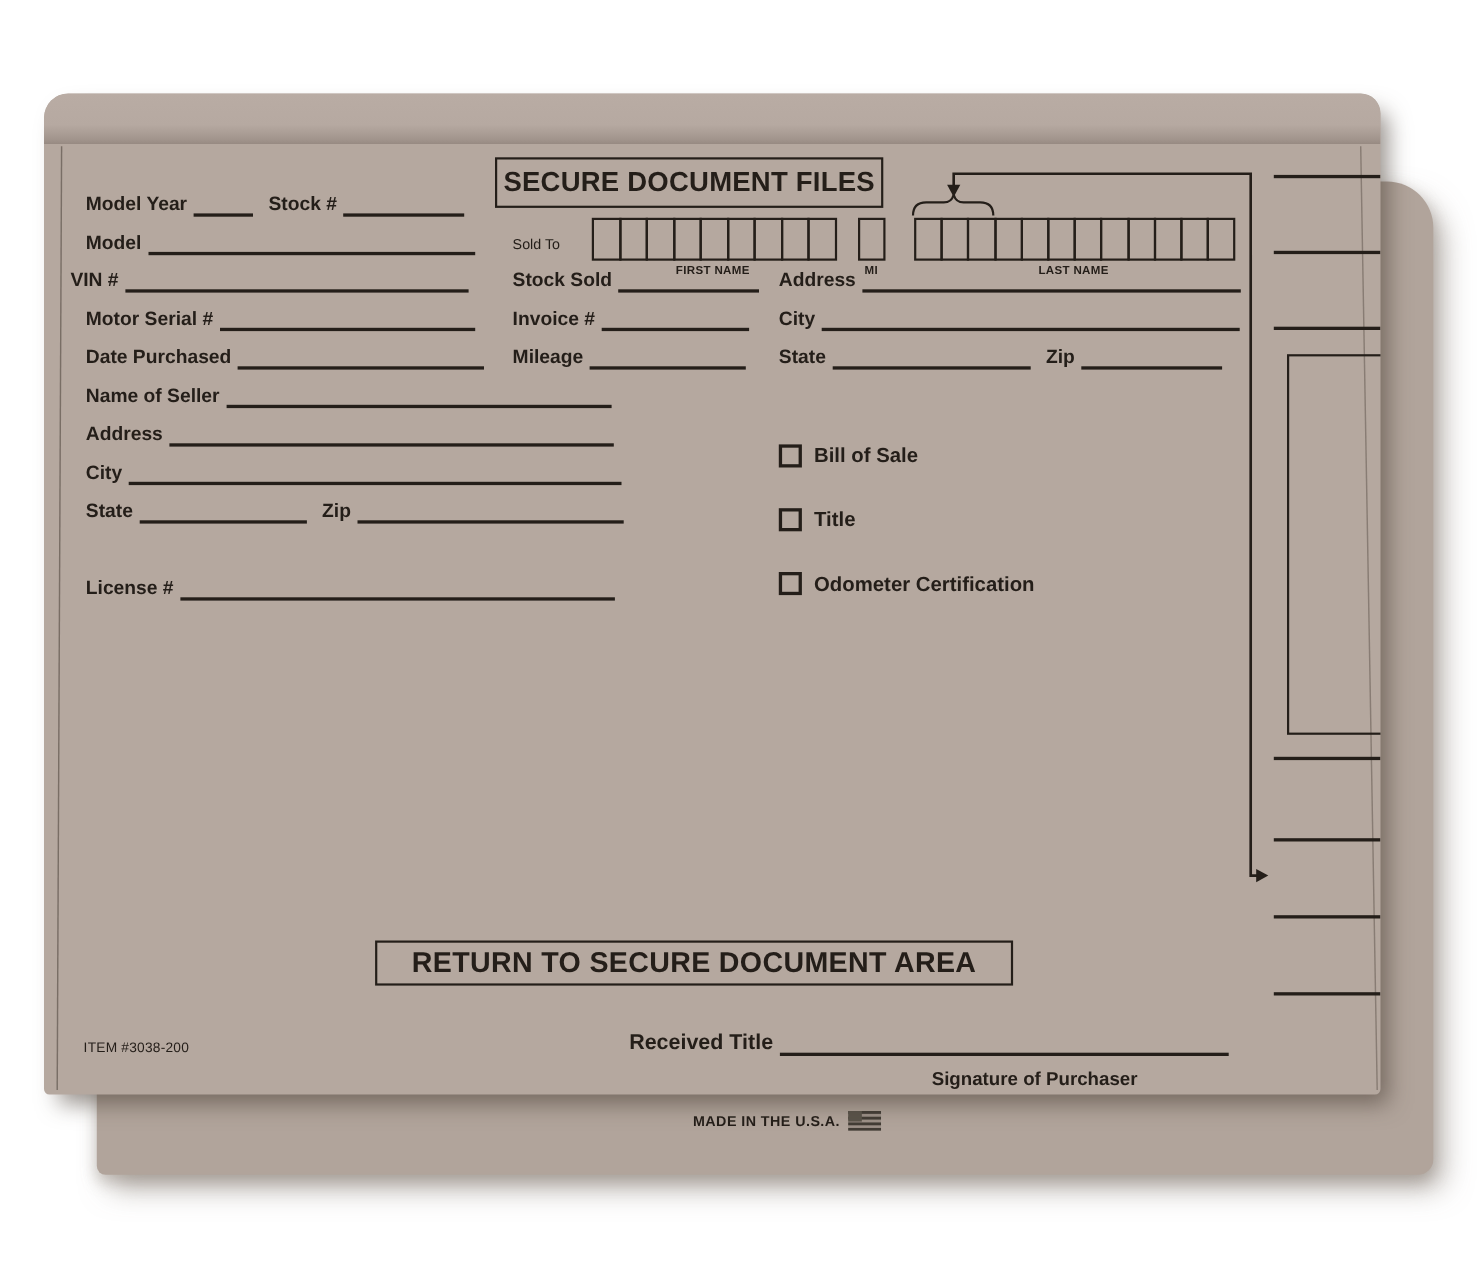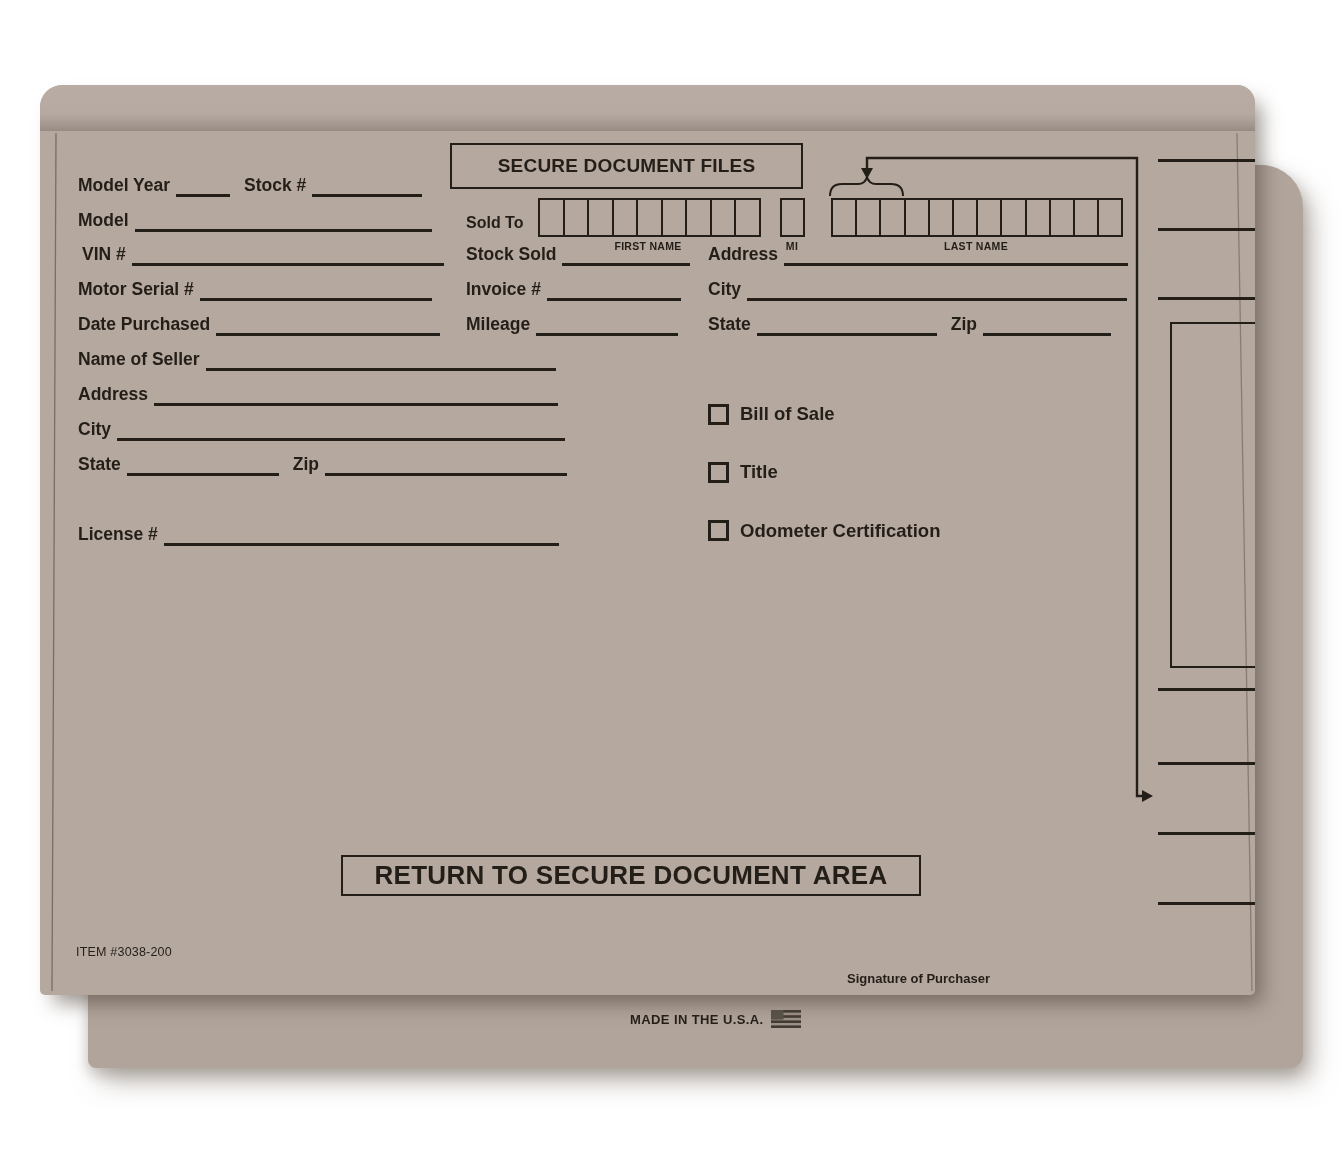--- a/index.html
+++ b/index.html
@@ -33,42 +33,42 @@
 
   .creases{position:absolute;inset:0;pointer-events:none;}
 
   
   .frow{position:absolute;height:23px;white-space:nowrap;font-weight:bold;font-size:17.5px;line-height:23px;}
   .lbl{display:inline-block;vertical-align:bottom;line-height:23px;}
   .fl{display:inline-block;vertical-align:bottom;height:20px;border-bottom:3px solid var(--ink);margin-left:6px;}
   .ml{margin-left:14px;}
 
   .hdr-box{position:absolute;left:410px;top:58px;width:353px;height:46px;border:2.5px solid var(--ink);
-    display:flex;align-items:center;justify-content:center;font-weight:bold;font-size:19px;letter-spacing:.2px;}
-
-  .soldto-label{position:absolute;left:426px;top:129px;font-weight:bold;font-size:16px;}
+    display:flex;align-items:center;justify-content:center;font-weight:bold;font-size:25px;letter-spacing:.2px;}
+
+  .soldto-label{position:absolute;left:426px;top:129px;font-weight:normal;font-size:13px;}
   .boxgrid{position:absolute;top:113px;display:flex;}
   .cell{height:39px;border:2px solid var(--ink);margin-left:-2px;background:transparent;}
   .cell:first-child{margin-left:0;}
   .cap{position:absolute;top:155px;transform:translateX(-50%);font-weight:bold;font-size:10.5px;letter-spacing:.3px;}
 
   .chk{position:absolute;width:21px;height:21px;border:3px solid var(--ink);}
   .chklbl{position:absolute;font-weight:bold;font-size:18.5px;line-height:23px;}
 
   
   .rline{position:absolute;left:1118px;width:97px;height:0;border-top:3px solid var(--ink);}
   .rbox{position:absolute;left:1130px;top:237px;width:100px;height:346px;border:2.5px solid var(--ink);}
 
   .return-box{position:absolute;left:301px;top:770px;width:580px;height:41px;border:2.5px solid var(--ink);
     display:flex;align-items:center;justify-content:center;font-weight:bold;font-size:26px;letter-spacing:.3px;}
 
   .received-row{position:absolute;left:532px;top:847px;height:28px;white-space:nowrap;
     font-weight:bold;font-size:19.5px;line-height:28px;}
   .received-row .fl{height:25px;}
-  .sig-caption{position:absolute;left:807px;top:886px;font-weight:bold;font-size:13px;}
+  .sig-caption{position:absolute;left:807px;top:886px;font-weight:bold;font-size:17px;}
   .item-no{position:absolute;left:36px;top:860px;font-size:12.5px;font-weight:normal;letter-spacing:.2px;}
 </style>
 </head>
 <body>
 
 <div class="scene">
 
   <div class="back-env">
     <div class="made-row">
       <span class="made-label">MADE IN THE U.S.A.</span>
@@ -98,21 +98,21 @@
     <div class="hdr-box">
       <span>SECURE DOCUMENT FILES</span>
     </div>
 
     <div class="frow" style="left:38px;top:89px">
       <span class="lbl">Model Year</span><span class="fl" style="width:54px"></span><span class="lbl ml">Stock #</span><span class="fl" style="width:110px"></span>
     </div>
     <div class="frow" style="left:38px;top:124px">
       <span class="lbl">Model</span><span class="fl" style="width:297px"></span>
     </div>
-    <div class="frow" style="left:42px;top:158px">
+    <div class="frow" style="left:24px;top:158px">
       <span class="lbl">VIN #</span><span class="fl" style="width:312px"></span>
     </div>
     <div class="frow" style="left:38px;top:193px">
       <span class="lbl">Motor Serial #</span><span class="fl" style="width:232px"></span>
     </div>
     <div class="frow" style="left:38px;top:228px">
       <span class="lbl">Date Purchased</span><span class="fl" style="width:224px"></span>
     </div>
     <div class="frow" style="left:38px;top:263px">
       <span class="lbl">Name of Seller</span><span class="fl" style="width:350px"></span>
@@ -195,17 +195,20 @@
     <div class="rline" style="top:212px"></div>
     <div class="rbox"></div>
     <div class="rline" style="top:603px"></div>
     <div class="rline" style="top:677px"></div>
     <div class="rline" style="top:747px"></div>
     <div class="rline" style="top:817px"></div>
 
     <div class="return-box">
       <span>RETURN TO SECURE DOCUMENT AREA</span>
     </div>
+    <div class="received-row">
+      <span class="lbl">Received Title</span><span class="fl" style="width:408px"></span>
+    </div>
     <span class="sig-caption">Signature of Purchaser</span>
     <span class="item-no">ITEM #3038-200</span>
   </div>
 
 </div>
 
 </body></html>

